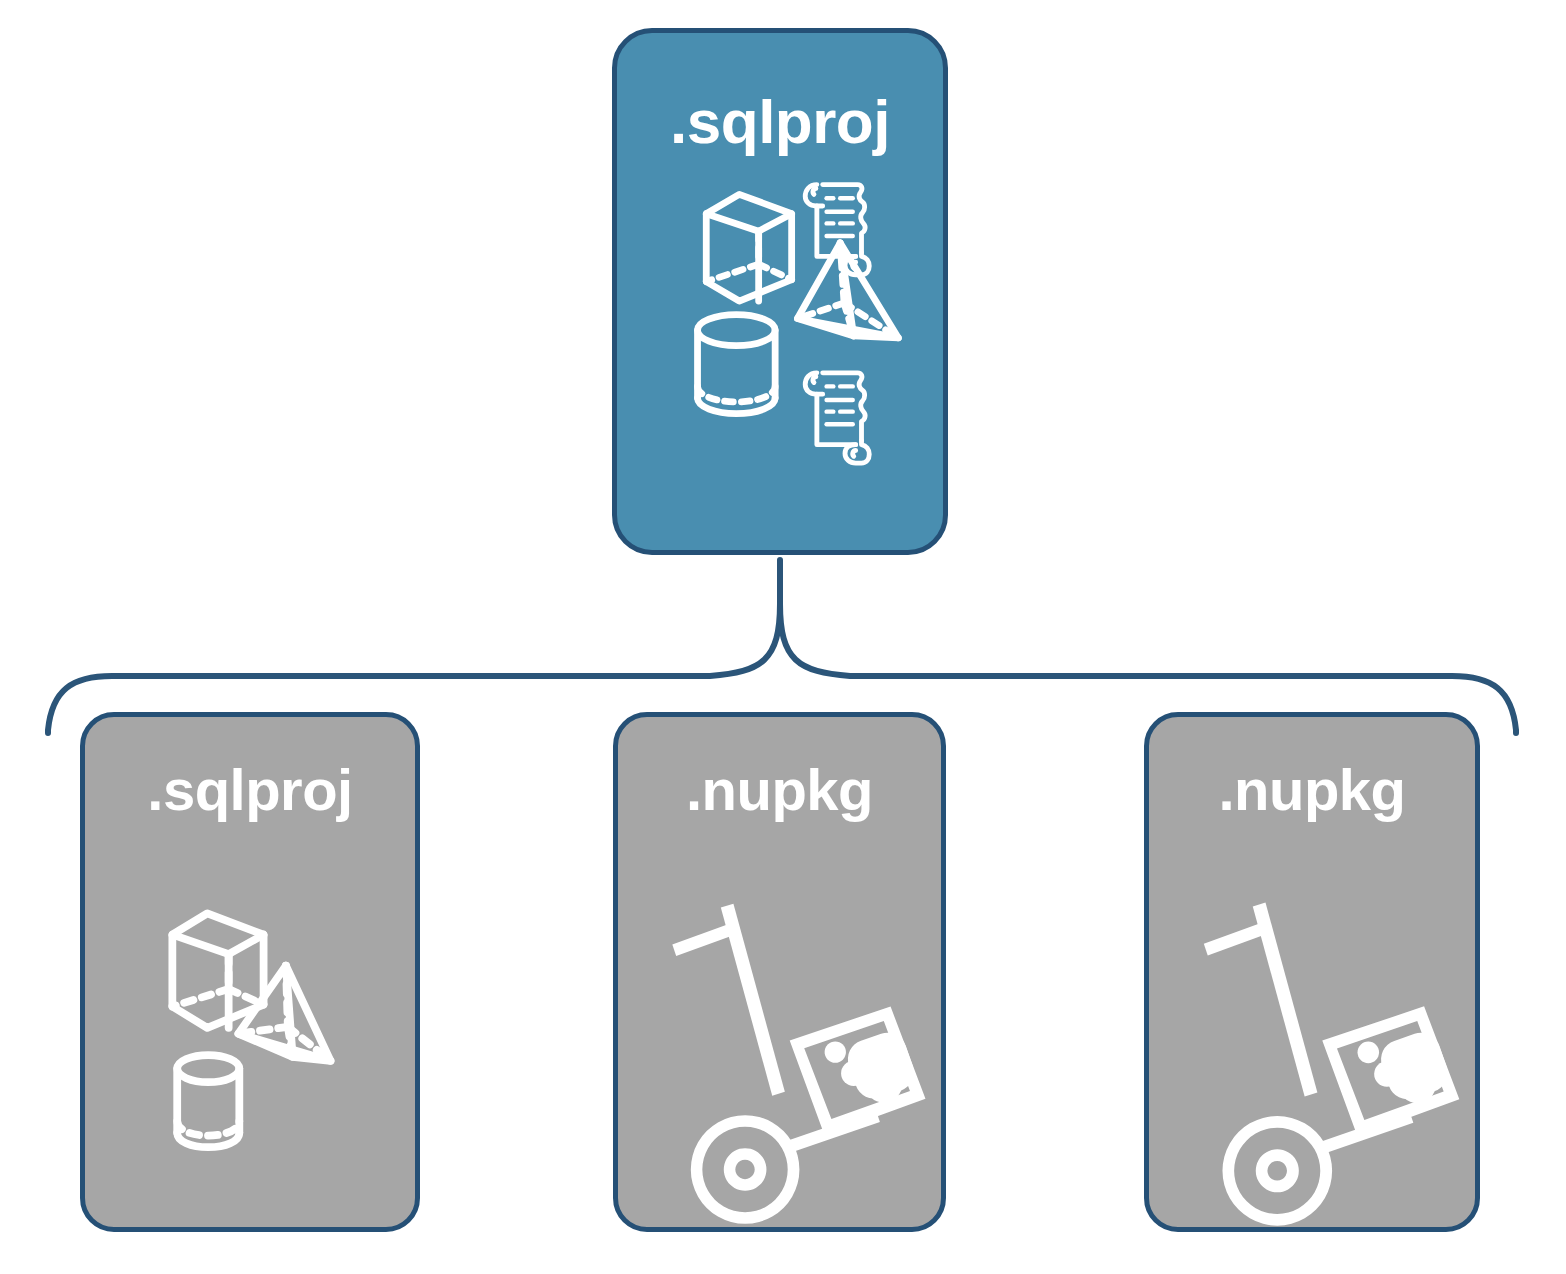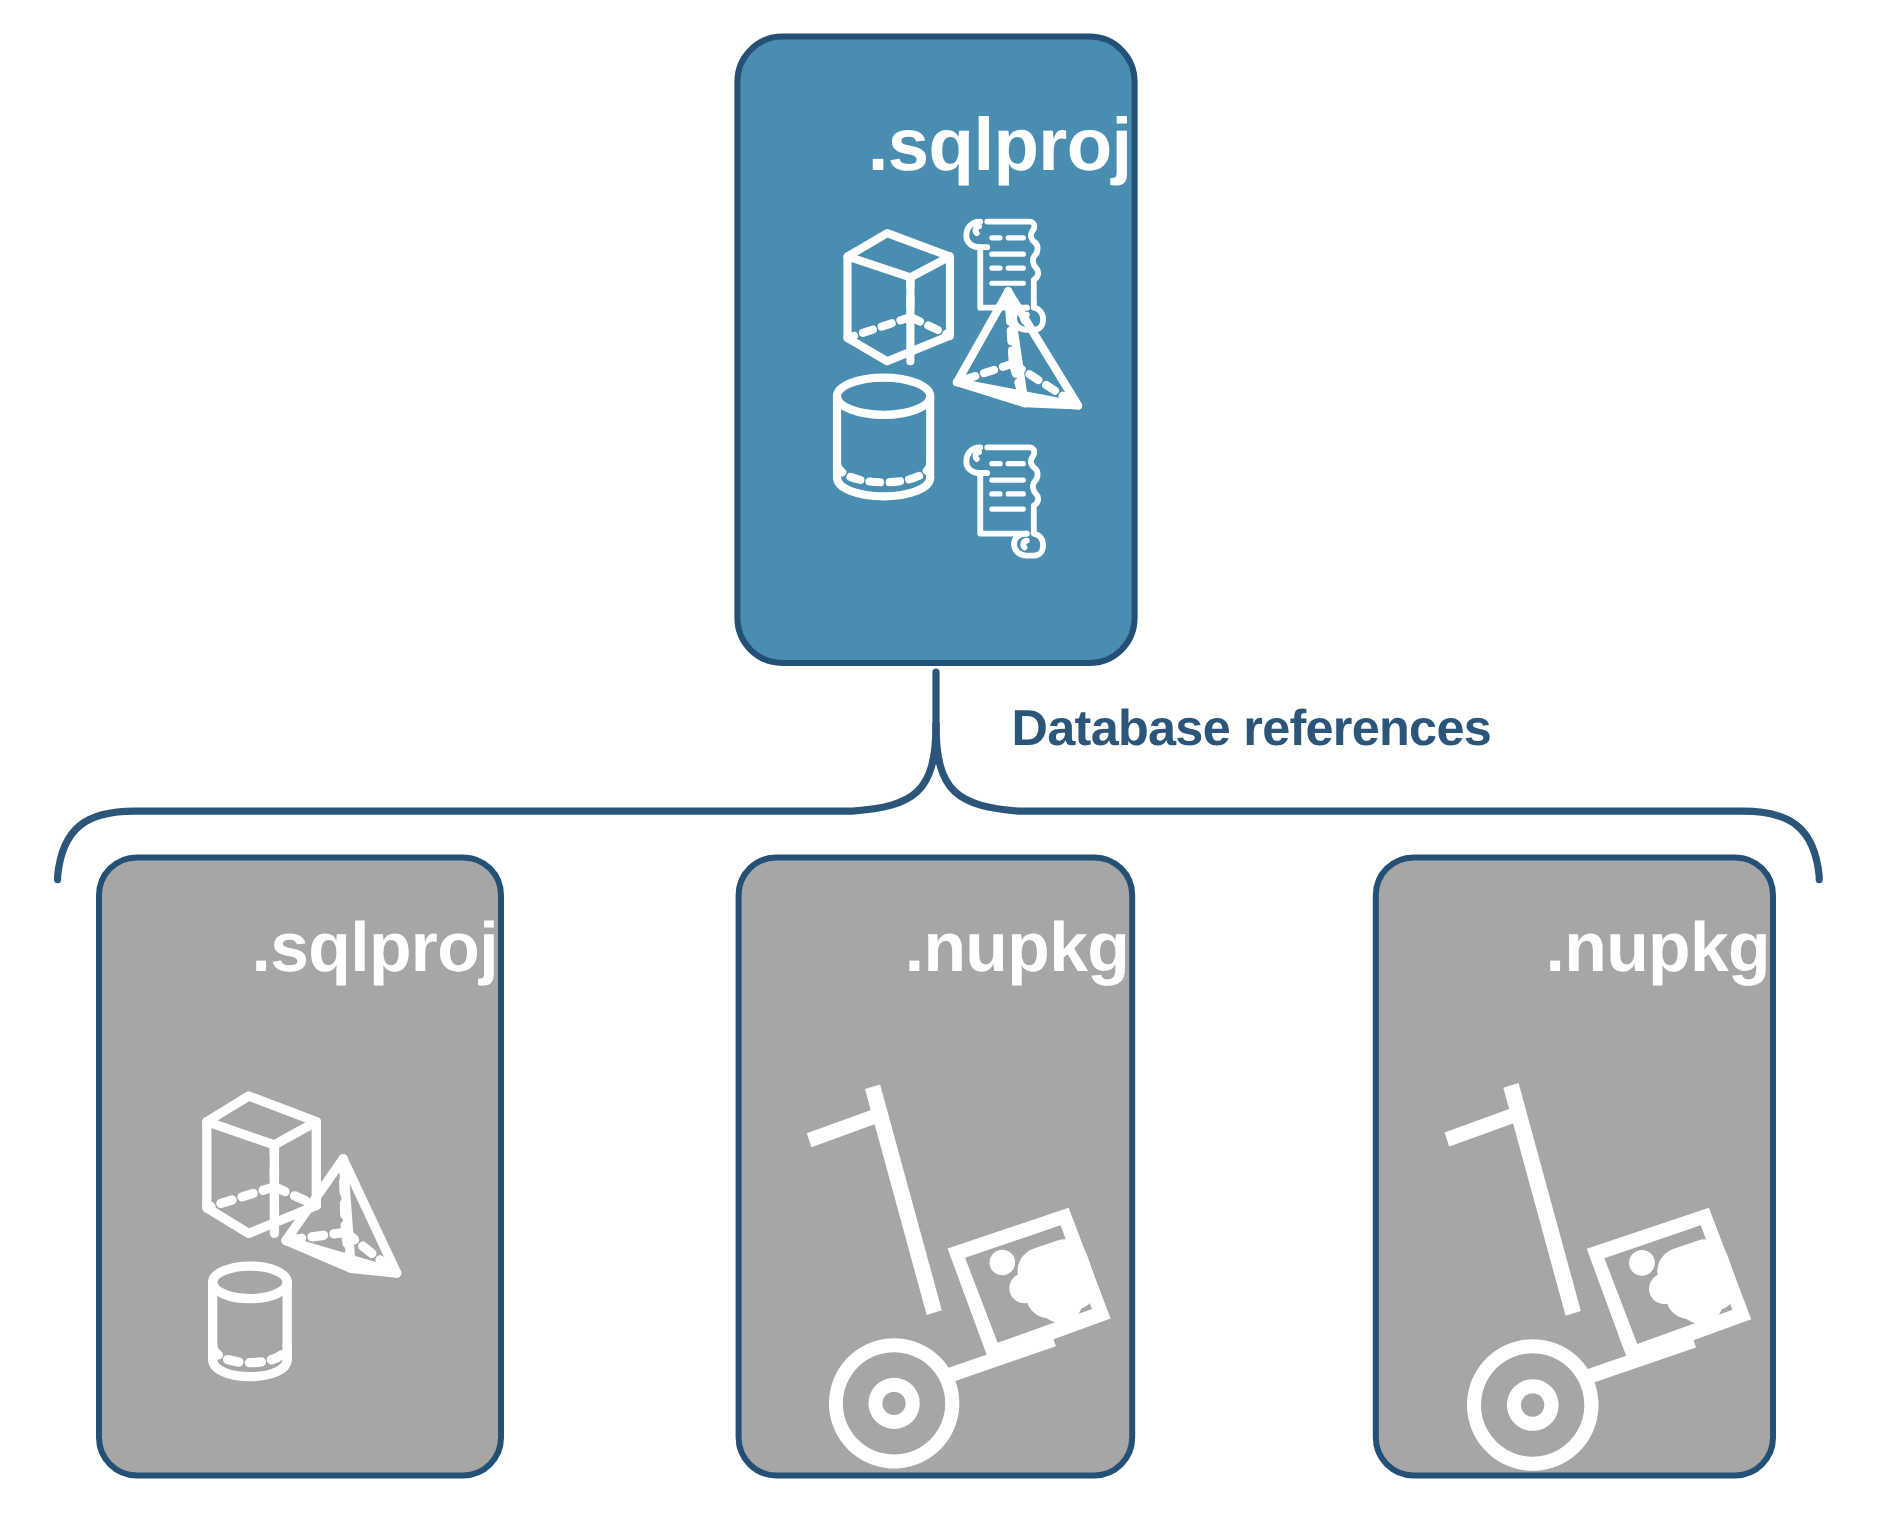--- a/index.html
+++ b/index.html
@@ -25,21 +25,21 @@
     height: 1274px;
     pointer-events: none;
   }
   .card {
     position: absolute;
     box-sizing: border-box;
     border-radius: 34px;
     border: 5px solid #255076;
     display: flex;
     flex-direction: column;
-    align-items: flex-end;
+    align-items: center;
     overflow: hidden;
   }
   .card-top {
     left: 612px;
     top: 28px;
     width: 336px;
     height: 527px;
     background: #498EB0;
     border-radius: 40px;
   }
@@ -115,21 +115,20 @@
     <g fill="none" stroke="#2B5579" stroke-width="6" stroke-linecap="round">
 
       <path d="M 780 560 L 780 604"></path>
 
       <path d="M 780 604 C 780 660, 762 672, 710 676 L 112 676 C 72 676, 52 690, 48 730 L 48 733"></path>
 
       <path d="M 780 604 C 780 660, 798 672, 850 676 L 1452 676 C 1492 676, 1512 690, 1516 730 L 1516 733"></path>
     </g>
   </svg>
 
-  <div class="db-label">Database references</div>
 
   <div class="card card-top">
     <div class="card-title">.sqlproj</div>
     <div class="art">
       <svg viewBox="0 0 336 380" preserveAspectRatio="xMidYMid meet">
         <g fill="none" stroke="#ffffff" stroke-width="7" stroke-linejoin="round" stroke-linecap="round">
 
           <g>
             <path d="M 92 48 L 126 28 L 180 48 L 180 116 L 126 138 L 92 118 Z"></path>
             <path d="M 92 48 L 146 66 L 180 48"></path>

